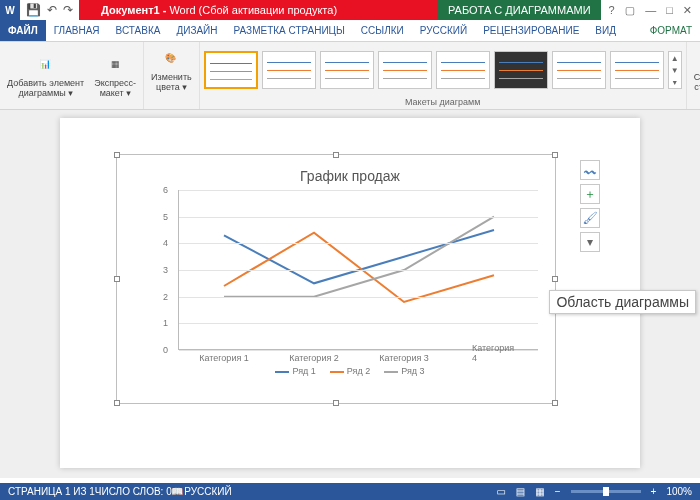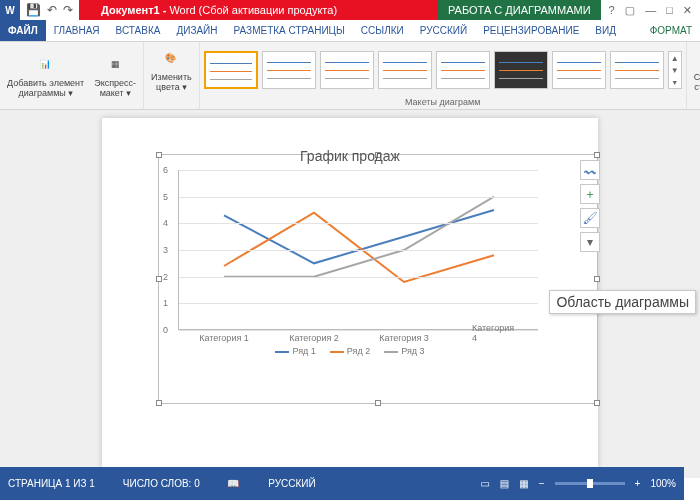--- a/index.html
+++ b/index.html
@@ -27,38 +27,38 @@
   .ribbon-group .label { font-size: 9px; color: #666; text-align: center; padding-top: 1px; }
   .big-btn { display: flex; flex-direction: column; align-items: center; font-size: 9px; color: #444; padding: 2px 3px; cursor: pointer; line-height: 1.1; }
   .big-btn .icn { width: 24px; height: 24px; margin-bottom: 2px; display: flex; align-items: center; justify-content: center; }
   .style-gallery { display: flex; gap: 3px; align-items: center; }
   .style-thumb { width: 54px; height: 38px; background: #fff; border: 1px solid #c8c8c8; position: relative; cursor: pointer; }
   .style-thumb.sel { border: 2px solid #f2a100; }
   .style-thumb.dark { background: #333; }
   .thumb-line { position: absolute; left: 4px; right: 4px; height: 1px; }
 
   .workspace { position: relative; height: 368px; background: #efefef; display: flex; justify-content: center; padding-top: 8px; }
-  .page { width: 496px; height: 350px; background: #fff; box-shadow: 0 0 6px rgba(0,0,0,.2); position: relative; padding: 20px 40px; }
+  .page { width: 580px; height: 350px; background: #fff; box-shadow: 0 0 6px rgba(0,0,0,.2); position: relative; padding: 40px 40px; }
   .chart-sel { position: absolute; border: 1px solid #bfbfbf; }
   .handle { position: absolute; width: 6px; height: 6px; background: #fff; border: 1px solid #888; }
   .chart-box { position: relative; width: 400px; height: 230px; margin: 10px auto 0; }
   .chart-title { text-align: center; font-size: 14px; color: #555; margin-bottom: 6px; }
   .plot { position: relative; width: 360px; height: 160px; margin-left: 28px; border-left: 1px solid #bbb; border-bottom: 1px solid #bbb; }
   .grid-line { position: absolute; left: 0; right: 0; border-top: 1px solid #e3e3e3; }
   .y-tick { position: absolute; left: -16px; font-size: 9px; color: #777; transform: translateY(-50%); }
   .x-tick { position: absolute; bottom: -14px; font-size: 9px; color: #777; transform: translateX(-50%); }
   .legend { display: flex; gap: 14px; justify-content: center; font-size: 9px; color: #777; margin-top: 16px; }
   .legend span.sw { display: inline-block; width: 14px; height: 2px; vertical-align: middle; margin-right: 3px; }
 
   .side-btns { position: absolute; right: 100px; top: 50px; display: flex; flex-direction: column; gap: 4px; }
   .side-btn { width: 20px; height: 20px; border: 1px solid #c8c8c8; background: #fff; display: flex; align-items: center; justify-content: center; font-size: 12px; cursor: pointer; }
 
   .tooltip { position: absolute; right: 4px; top: 180px; background: #fff; border: 1px solid #c8c8c8; padding: 3px 6px; font-size: 14px; color: #444; box-shadow: 1px 1px 3px rgba(0,0,0,.2); }
 
-  .statusbar { position: absolute; bottom: 0; left: 0; right: 16px; height: 33px; background: #2b579a; color: #fff; display: flex; align-items: center; padding: 0 8px; font-size: 10px; gap: 28px; }
+  .statusbar { position: absolute; bottom: 0; left: 0; right: 0; height: 17px; background: #2b579a; color: #fff; display: flex; align-items: center; padding: 0 8px; font-size: 10px; gap: 0; }
   .statusbar .right { margin-left: auto; display: flex; align-items: center; gap: 10px; }
   .zoom-track { width: 70px; height: 3px; background: #6a8fc7; position: relative; }
   .zoom-thumb { position: absolute; top: -3px; width: 6px; height: 9px; background: #fff; }
 
   svg.lines { position: absolute; top: 0; left: 0; width: 100%; height: 100%; overflow: visible; }
 </style>
 </head>
 <body>
 
 <div class="titlebar">

